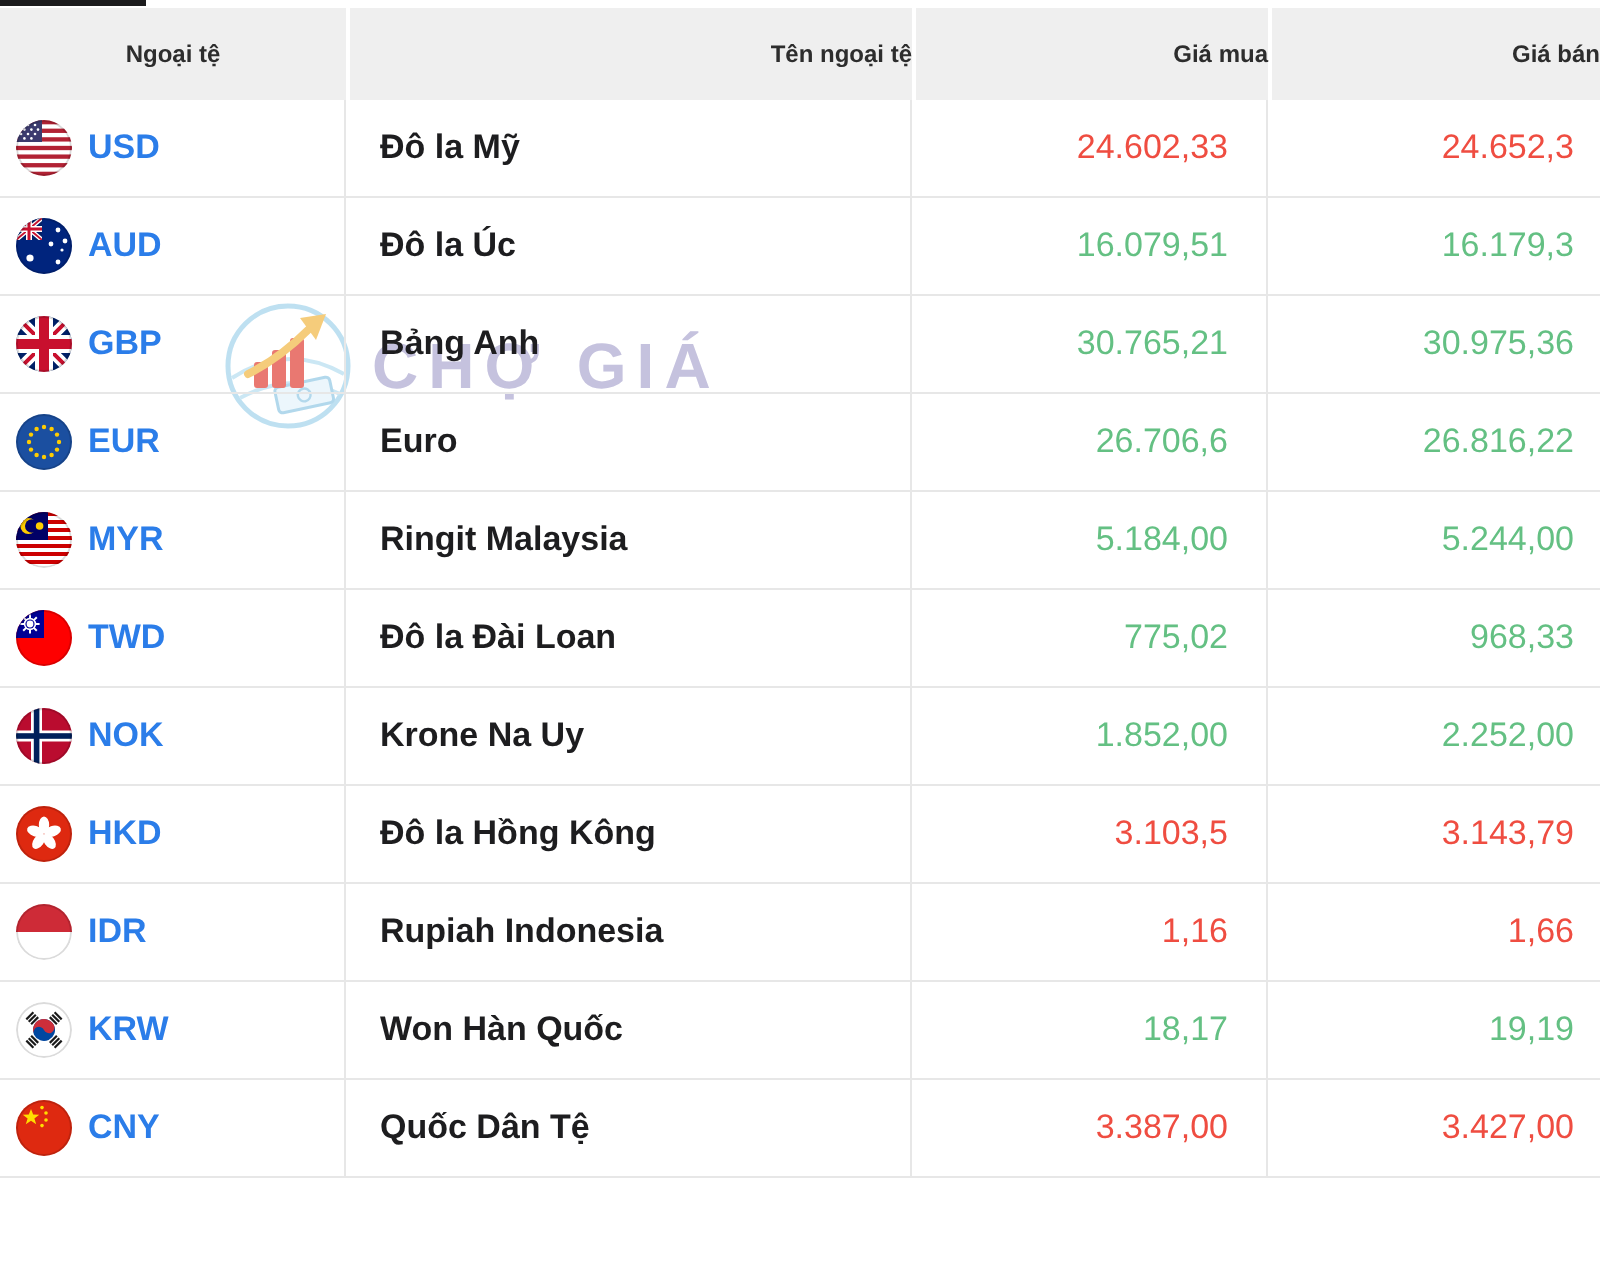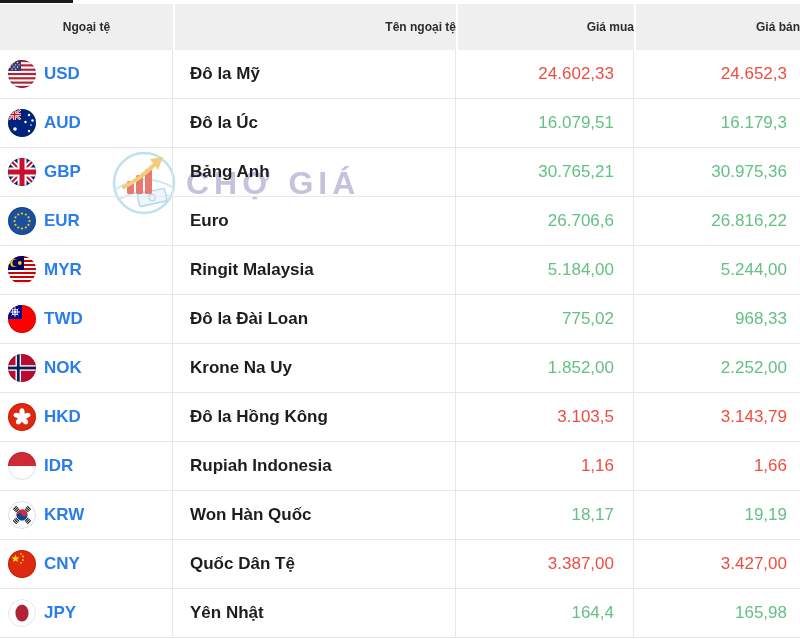--- a/index.html
+++ b/index.html
@@ -442,38 +442,14 @@
                 </g>
               </svg>
             </span>
             <a class="code">CNY</a>
           </div>
         </td>
         <td class="cell-name">Quốc Dân Tệ</td>
         <td class="price buy down">3.387,00</td>
         <td class="price sell down">3.427,00</td>
       </tr>
-      <tr>
-        <td>
-          <div class="cell-cur">
-            <span class="flag">
-              <svg width="28" height="28" viewBox="0 0 28 28">
-                <defs>
-                  <clipPath id="cJP">
-                    <circle cx="14" cy="14" r="14"></circle>
-                  </clipPath>
-                </defs>
-                <g clip-path="url(#cJP)">
-                  <rect width="28" height="28" fill="#fff"></rect>
-                  <ellipse cx="14" cy="14" rx="6.6" ry="8.6" fill="#B02235"></ellipse>
-                  <circle cx="14" cy="14" r="13.5" fill="none" stroke="rgba(0,0,0,.1)"></circle>
-                </g>
-              </svg>
-            </span>
-            <a class="code">JPY</a>
-          </div>
-        </td>
-        <td class="cell-name">Yên Nhật</td>
-        <td class="price buy up">164,4</td>
-        <td class="price sell up">165,98</td>
-      </tr>
     </tbody>
 </table>
 
 </body></html>

